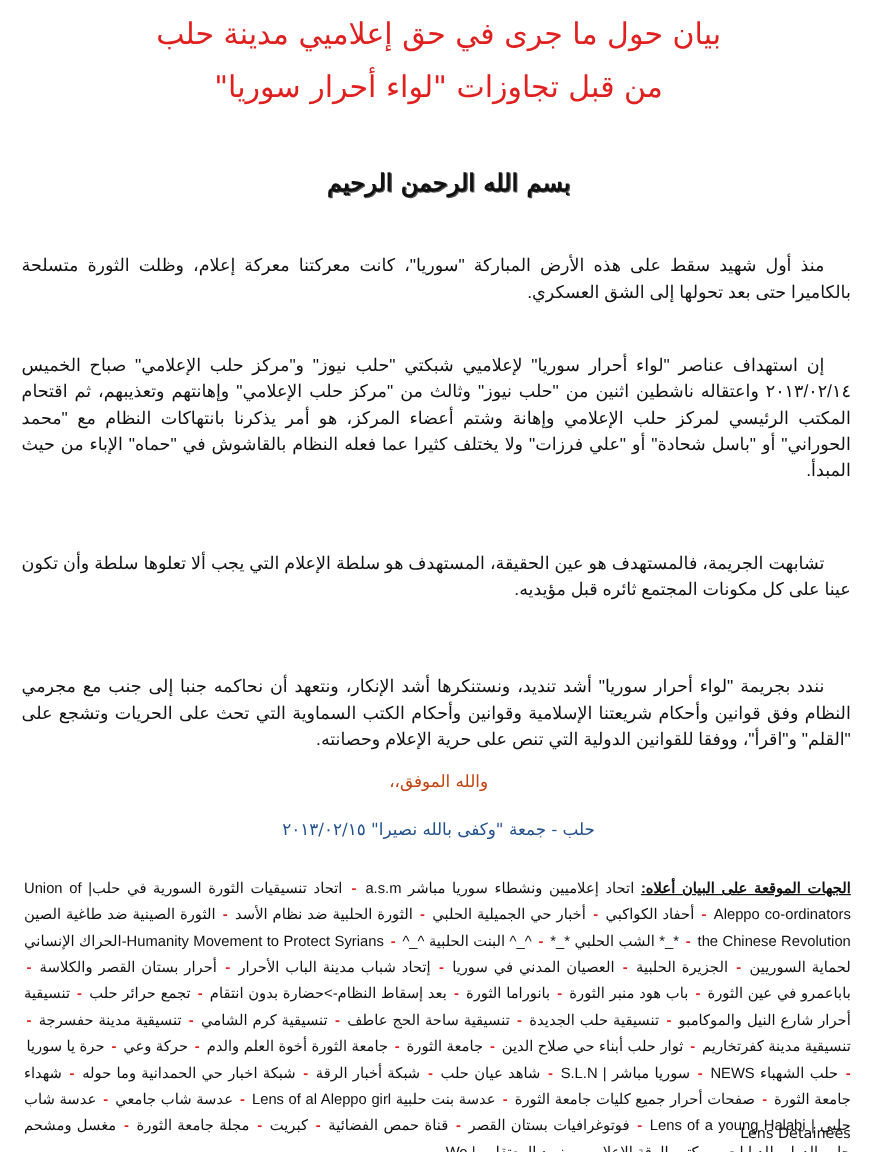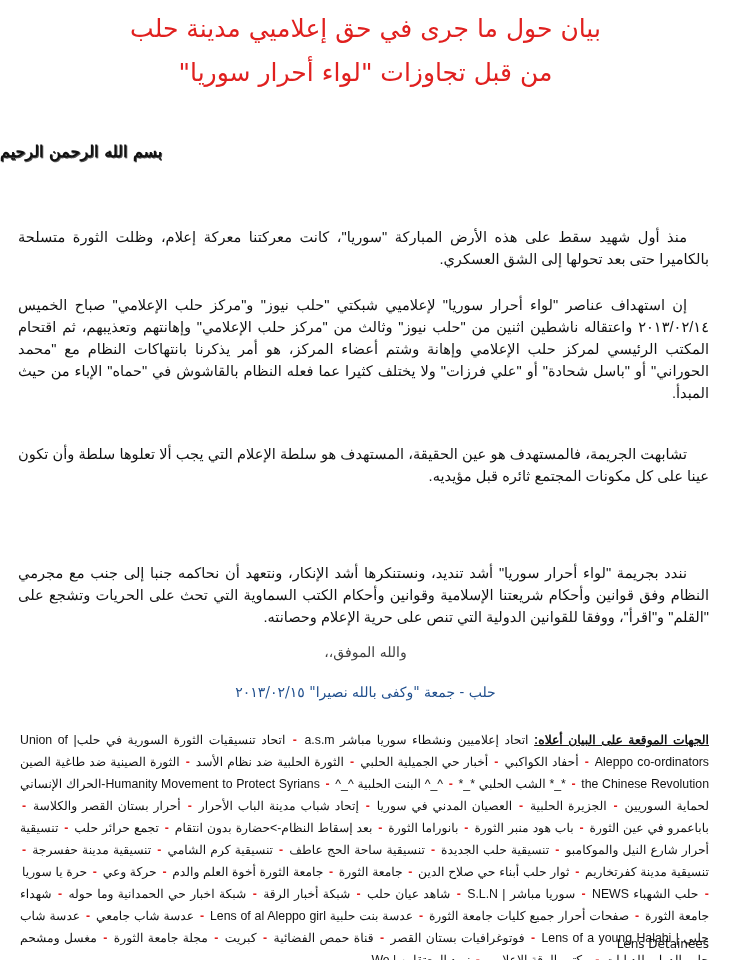--- a/index.html
+++ b/index.html
@@ -33,56 +33,57 @@
       white-space: nowrap;
       font-weight: normal;
     }
     .title.l1 { top: 13px; }
     .title.l2 { top: 57px; }
 
     .basmala {
       position: absolute;
       left: 0; right: 0;
       top: 140px;
-      text-align: left;
+      text-align: center;
       font-family: "DejaVu Serif", serif;
-      font-size: 16px;
+      font-size: 20px;
       font-weight: bold;
       line-height: 24px;
       color: #111111;
       text-shadow: 1px 1px 0 #555555;
+      padding-left: 17px;
     }
 
     .para {
       position: absolute;
       left: 18px;
       right: 22px;
       font-family: "Liberation Sans", sans-serif;
       font-size: 14.6px;
       line-height: 22px;
       text-align: justify;
       text-align-last: right;
       text-indent: 22px;
       color: #111111;
     }
-    .p1 { top: 198px; margin-top: 28px; }
+    .p1 { top: 183px; margin-top: 28px; }
     .p2 { top: 279px; }
-    .p3 { top: 404px; margin-top: 39px; }
+    .p3 { top: 420px; margin-top: 39px; }
     .p4 { top: 466px; }
     .p5 { top: 547px; }
 
     .closing {
       position: absolute;
       left: 0; right: 0;
       top: 641px;
       text-align: center;
       font-family: "DejaVu Serif", serif;
       font-size: 14px;
       line-height: 22px;
-      color: #404040;
+      color: #c2410c;
     }
     .dateline {
       position: absolute;
       left: 0; right: 0;
       top: 681px;
       text-align: center;
       font-family: "DejaVu Serif", serif;
       font-size: 14px;
       line-height: 22px;
       color: #1f4e8c;

